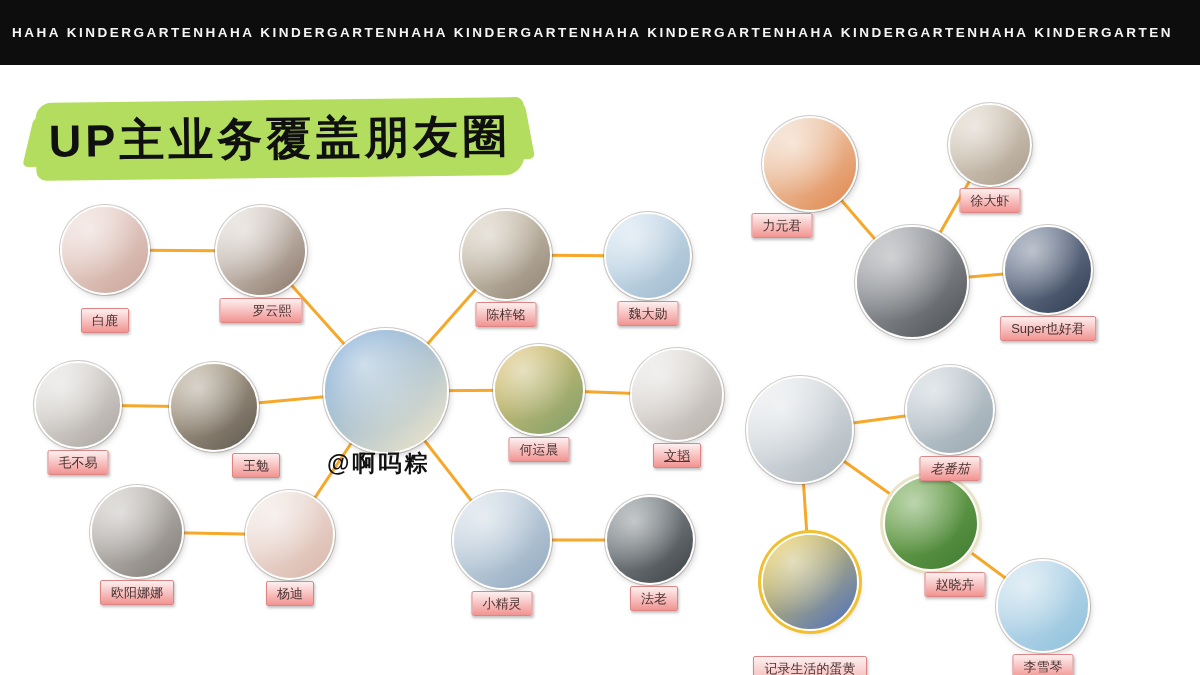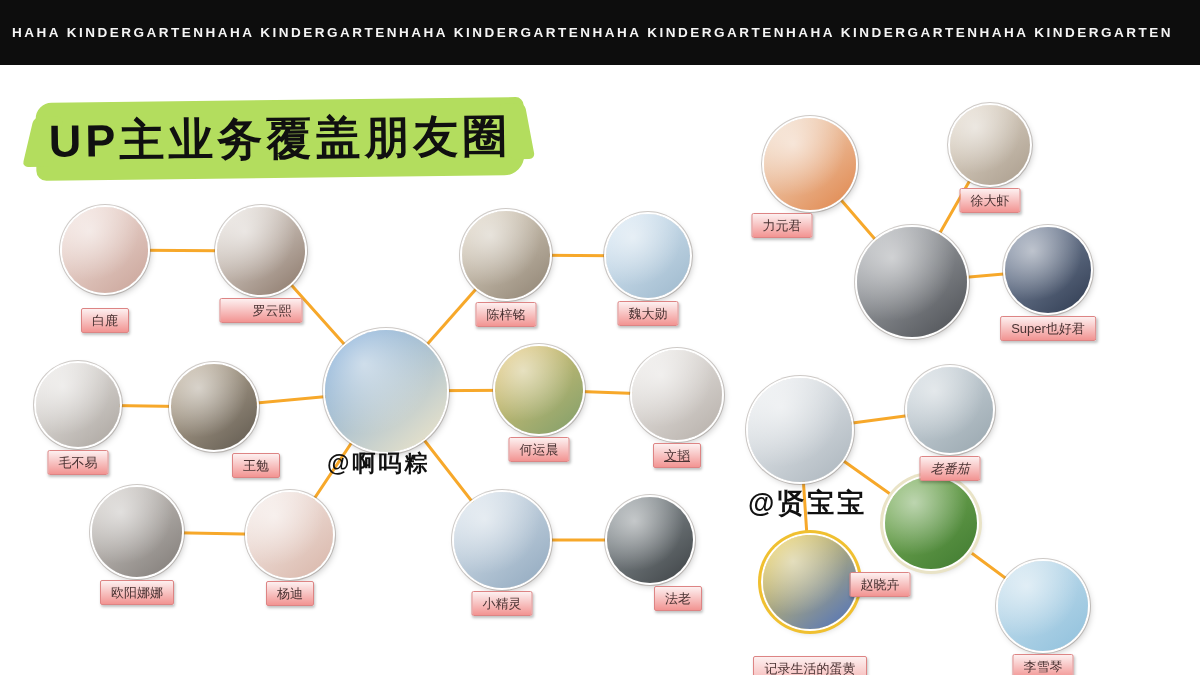--- a/index.html
+++ b/index.html
@@ -147,48 +147,47 @@
       <div class="node-inner"></div>
     </div>
     <div class="name-tag" style="left: 290px; top: 581px; color: rgb(74, 51, 51); border: 1px solid rgb(221, 132, 132); background: linear-gradient(rgb(253, 240, 240), rgb(242, 148, 146));">杨迪</div>
     <div class="node" style="left: 454px; top: 492px; width: 96px; height: 96px; background: linear-gradient(140deg, rgb(223, 232, 240), rgb(144, 168, 190));">
       <div class="node-inner"></div>
     </div>
     <div class="name-tag" style="left: 502px; top: 591px; color: rgb(74, 51, 51); border: 1px solid rgb(221, 132, 132); background: linear-gradient(rgb(253, 240, 240), rgb(242, 148, 146)); text-align: center;">小精灵</div>
     <div class="node" style="left: 607px; top: 497px; width: 86px; height: 86px; background: linear-gradient(140deg, rgb(154, 162, 166), rgb(60, 65, 68));">
       <div class="node-inner"></div>
     </div>
-    <div class="name-tag" style="left: 678px; top: 586px; color: rgb(74, 51, 51); border: 1px solid rgb(221, 132, 132); background: linear-gradient(rgb(253, 240, 240), rgb(242, 148, 146));">法老</div>
+    <div class="name-tag" style="left: 654px; top: 586px; color: rgb(74, 51, 51); border: 1px solid rgb(221, 132, 132); background: linear-gradient(rgb(253, 240, 240), rgb(242, 148, 146));">法老</div>
     <div class="node" style="left: 857px; top: 227px; width: 110px; height: 110px; background: linear-gradient(140deg, rgb(185, 188, 192), rgb(74, 77, 82));">
       <div class="node-inner"></div>
     </div>
     <div class="node" style="left: 764px; top: 118px; width: 92px; height: 92px; background: linear-gradient(140deg, rgb(243, 227, 211), rgb(224, 133, 74));">
       <div class="node-inner"></div>
     </div>
     <div class="name-tag" style="left: 782px; top: 213px; color: rgb(74, 51, 51); border: 1px solid rgb(221, 132, 132); background: linear-gradient(rgb(253, 240, 240), rgb(242, 148, 146));">力元君</div>
     <div class="node" style="left: 950px; top: 105px; width: 80px; height: 80px; background: linear-gradient(140deg, rgb(232, 223, 210), rgb(169, 156, 140));">
       <div class="node-inner"></div>
     </div>
     <div class="name-tag" style="left: 990px; top: 188px; color: rgb(74, 51, 51); border: 1px solid rgb(221, 132, 132); background: linear-gradient(rgb(253, 240, 240), rgb(242, 148, 146));">徐大虾</div>
     <div class="node" style="left: 1005px; top: 227px; width: 86px; height: 86px; background: linear-gradient(140deg, rgb(138, 151, 173), rgb(46, 58, 80));">
       <div class="node-inner"></div>
     </div>
     <div class="name-tag" style="left: 1048px; top: 316px; color: rgb(74, 51, 51); border: 1px solid rgb(221, 132, 132); background: linear-gradient(rgb(253, 240, 240), rgb(242, 148, 146));">Super也好君</div>
     <div class="node" style="left: 748px; top: 378px; width: 104px; height: 104px; background: linear-gradient(140deg, rgb(242, 244, 246), rgb(170, 180, 188));">
       <div class="node-inner"></div>
     </div>
-    <div class="handle" style="left: 748px; top: 485px; font-size: 27px; color: rgb(17, 17, 17);">@贤宝宝</div>
     <div class="node" style="left: 907px; top: 367px; width: 86px; height: 86px; background: linear-gradient(140deg, rgb(213, 221, 227), rgb(152, 166, 174));">
       <div class="node-inner"></div>
     </div>
     <div class="name-tag" style="left: 950px; top: 456px; color: rgb(74, 51, 51); border: 1px solid rgb(221, 132, 132); background: linear-gradient(rgb(253, 240, 240), rgb(242, 148, 146)); font-style: italic;">老番茄</div>
     <div class="node" style="left: 885px; top: 477px; width: 92px; height: 92px; background: linear-gradient(140deg, rgb(127, 179, 92), rgb(63, 122, 48)); box-shadow: rgb(255, 255, 255) 0px 0px 0px 2px, rgb(233, 227, 198) 0px 0px 0px 5px, rgba(0, 0, 0, 0.25) 2px 3px 7px;">
       <div class="node-inner"></div>
     </div>
-    <div class="name-tag" style="left: 880px; top: 572px; color: rgb(74, 51, 51); border: 1px solid rgb(221, 132, 132); background: linear-gradient(rgb(253, 240, 240), rgb(242, 148, 146));">赵晓卉</div>
+    <div class="name-tag" style="left: 955px; top: 572px; color: rgb(74, 51, 51); border: 1px solid rgb(221, 132, 132); background: linear-gradient(rgb(253, 240, 240), rgb(242, 148, 146));">赵晓卉</div>
     <div class="node" style="left: 998px; top: 561px; width: 90px; height: 90px; background: linear-gradient(140deg, rgb(207, 228, 240), rgb(143, 192, 220));">
       <div class="node-inner"></div>
     </div>
     <div class="name-tag" style="left: 1043px; top: 654px; color: rgb(74, 51, 51); border: 1px solid rgb(221, 132, 132); background: linear-gradient(rgb(253, 240, 240), rgb(242, 148, 146));">李雪琴</div>
     <div class="node" style="left: 763px; top: 535px; width: 94px; height: 94px; background: linear-gradient(140deg, rgb(246, 212, 74), rgb(74, 111, 192)); box-shadow: rgb(255, 255, 255) 0px 0px 0px 2px, rgb(240, 192, 48) 0px 0px 0px 5px, rgba(0, 0, 0, 0.25) 2px 3px 7px;">
       <div class="node-inner"></div>
     </div>
     <div class="name-tag wrap" style="left: 810px; top: 632px; color: rgb(74, 51, 51); border: 1px solid rgb(221, 132, 132); background: linear-gradient(rgb(253, 240, 240), rgb(242, 148, 146)); width: 92px;">记录生活的蛋黄派</div>
   </div>
 

